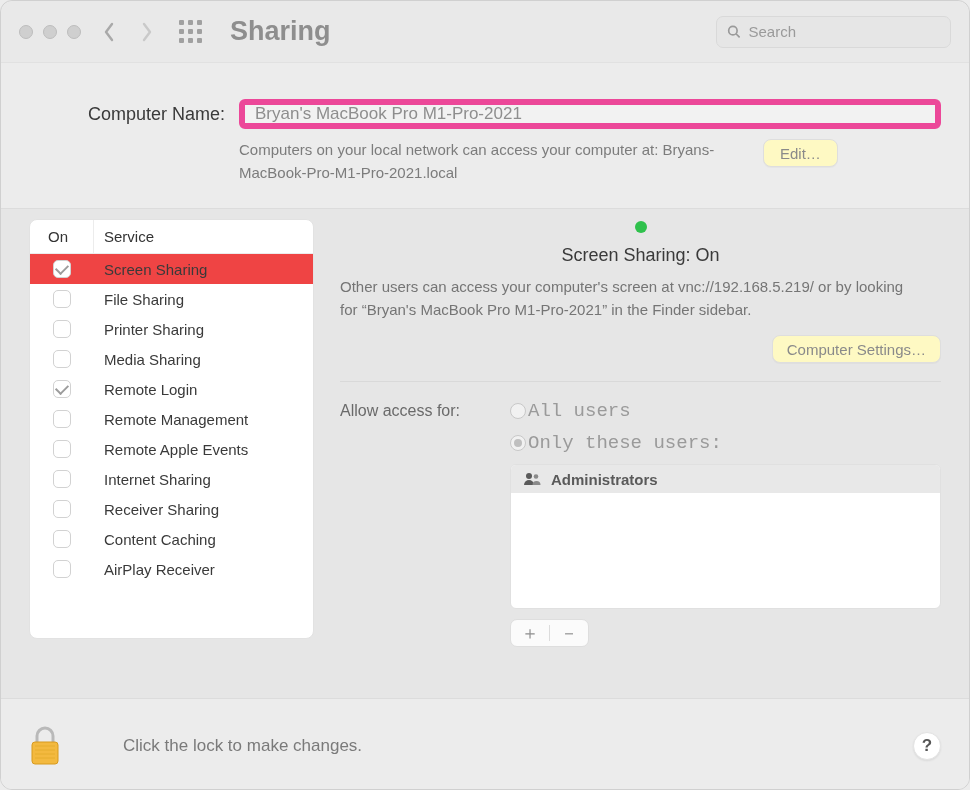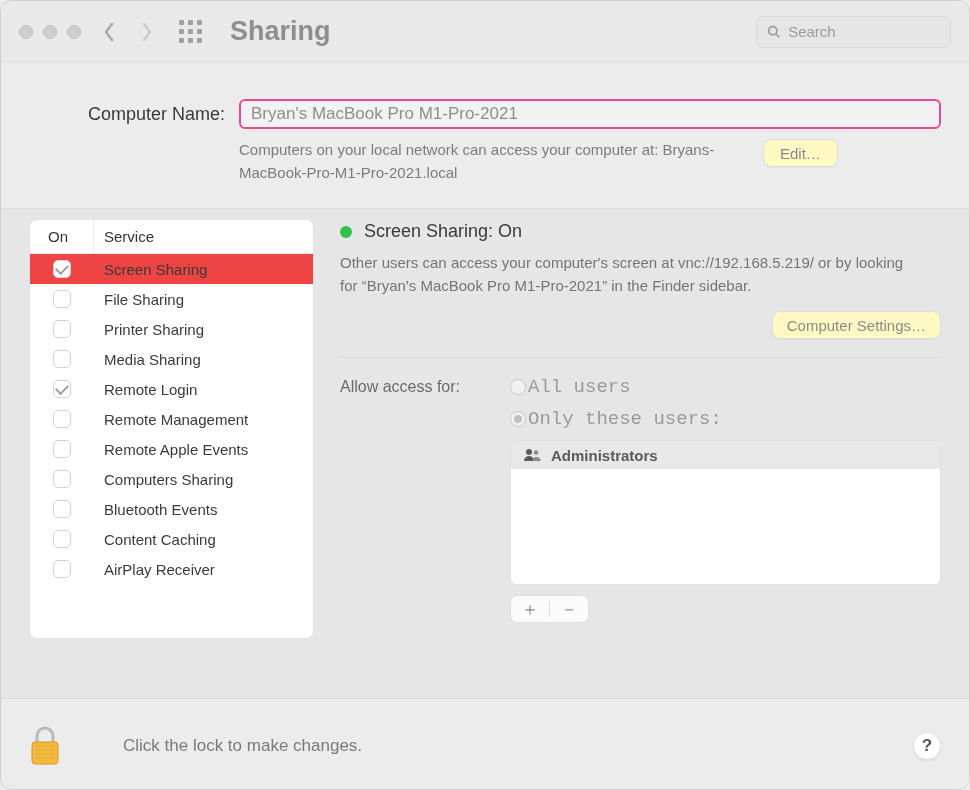--- a/index.html
+++ b/index.html
@@ -33,21 +33,21 @@
   .chev { width: 12px; height: 20px; }
   .grid-icon {
     display: grid; grid-template-columns: repeat(3, 5px);
     grid-template-rows: repeat(3, 5px); gap: 4px; margin-right: 28px;
   }
   .grid-icon span { background: #a0a0a0; width: 5px; height: 5px; border-radius: 1px; }
   .title { font-size: 27px; font-weight: 600; color: #8e8e8e; flex: 0 0 auto; }
   .toolbar-spacer { flex: 1; }
   .search {
     display: flex; align-items: center; gap: 8px;
-    width: 195px; height: 32px;
+    width: 235px; height: 32px;
     border: 1px solid #d9d9d9; border-radius: 7px;
     background: #e6e6e6; padding: 0 10px;
     color: #9a9a9a;
   }
   .search input {
     border: none; background: transparent; outline: none;
     font-size: 15px; color: #6a6a6a; width: 100%;
   }
   .search input::placeholder { color: #9a9a9a; }
   .mag { width: 15px; height: 15px; stroke: #9a9a9a; fill: none; stroke-width: 2; }
@@ -56,21 +56,21 @@
   .cname {
     padding: 36px 28px 24px 28px;
     display: grid;
     grid-template-columns: 200px 1fr;
     column-gap: 10px;
     row-gap: 10px;
     align-items: center;
   }
   .cname-label { text-align: right; font-size: 18px; color: #3a3a3a; padding-right: 4px; }
   .cname-field {
-    height: 30px; border: 2px solid #ec4899; border-radius: 6px;
+    height: 30px; border: 6px solid #ec4899; border-radius: 6px;
     background: #f2f2f2; display: flex; align-items: center; padding: 0 10px;
     color: #8e8e8e; font-size: 17px;
   }
   .cname-desc-row {
     grid-column: 2 / 3; display: flex; align-items: flex-start; gap: 4px;
   }
   .cname-desc { color: #7c7c7c; font-size: 15px; line-height: 1.5; max-width: 520px; }
   .btn {
     display: inline-flex; align-items: center; justify-content: center;
     height: 28px; padding: 0 16px; min-width: 70px;
@@ -111,21 +111,21 @@
     background: #fff; display: inline-flex; align-items: center; justify-content: center;
   }
   .chk.on::after {
     content: ""; width: 10px; height: 6px;
     border-left: 2px solid #9c9c9c; border-bottom: 2px solid #9c9c9c;
     transform: rotate(-45deg); margin-top: -3px;
   }
 
   
   .right { flex: 1; padding-top: 2px; }
-  .status-line { display: flex; align-items: center; gap: 12px; margin-bottom: 10px; }
+  .status-line { display: flex; align-items: center; gap: 12px; margin-bottom: 10px; flex-direction: column; }
   .status-dot { width: 12px; height: 12px; border-radius: 50%; background: #2fc14c; }
   .status-title { font-size: 18px; color: #3a3a3a; }
   .status-desc { color: #757575; font-size: 15px; line-height: 1.5; max-width: 580px; }
   .right .btn-row { display: flex; justify-content: flex-end; margin: 14px 0 18px 0; }
   .divider { height: 1px; background: #d9d9d9; margin-bottom: 18px; }
 
   .access-grid {
     display: grid; grid-template-columns: 170px 1fr; column-gap: 0px; align-items: start;
   }
   .access-label { font-size: 16px; color: #6a6a6a; padding-top: 2px; }
@@ -273,27 +273,27 @@
           <div class="svc-row">
             <div class="col-on">
               <span class="chk"></span>
             </div>
             <div class="col-svc">Remote Apple Events</div>
           </div>
           <div class="svc-row">
             <div class="col-on">
               <span class="chk"></span>
             </div>
-            <div class="col-svc">Computers Sharing</div>
-          </div>
-          <div class="svc-row">
-            <div class="col-on">
-              <span class="chk"></span>
-            </div>
-            <div class="col-svc">Bluetooth Events</div>
+            <div class="col-svc">Internet Sharing</div>
+          </div>
+          <div class="svc-row">
+            <div class="col-on">
+              <span class="chk"></span>
+            </div>
+            <div class="col-svc">Receiver Sharing</div>
           </div>
           <div class="svc-row">
             <div class="col-on">
               <span class="chk"></span>
             </div>
             <div class="col-svc">Content Caching</div>
           </div>
           <div class="svc-row">
             <div class="col-on">
               <span class="chk"></span>

